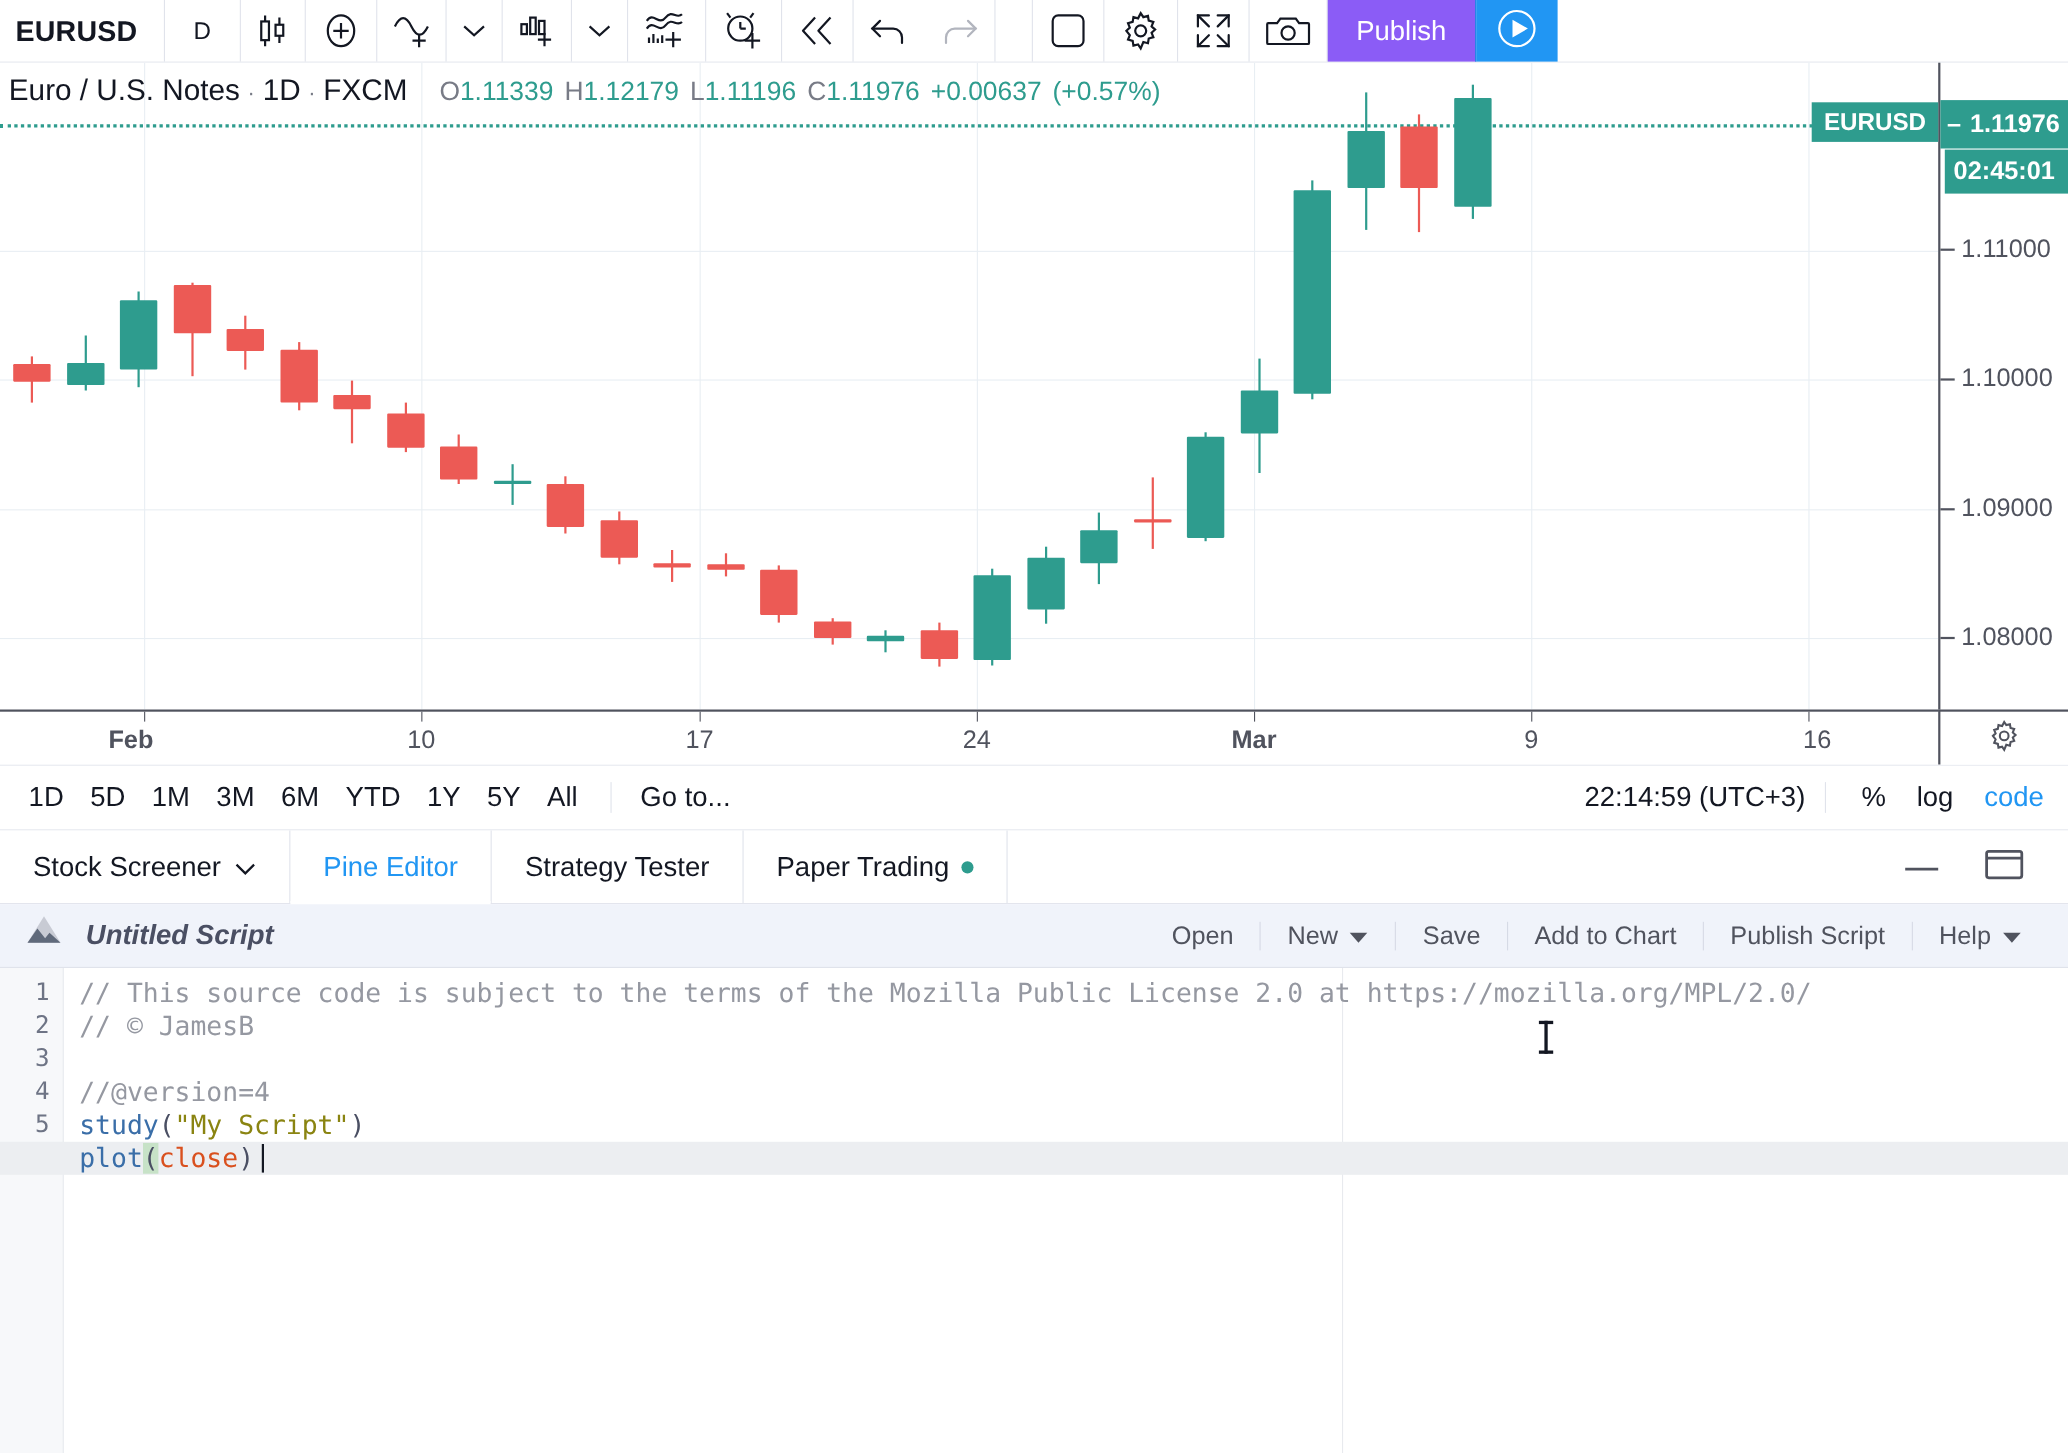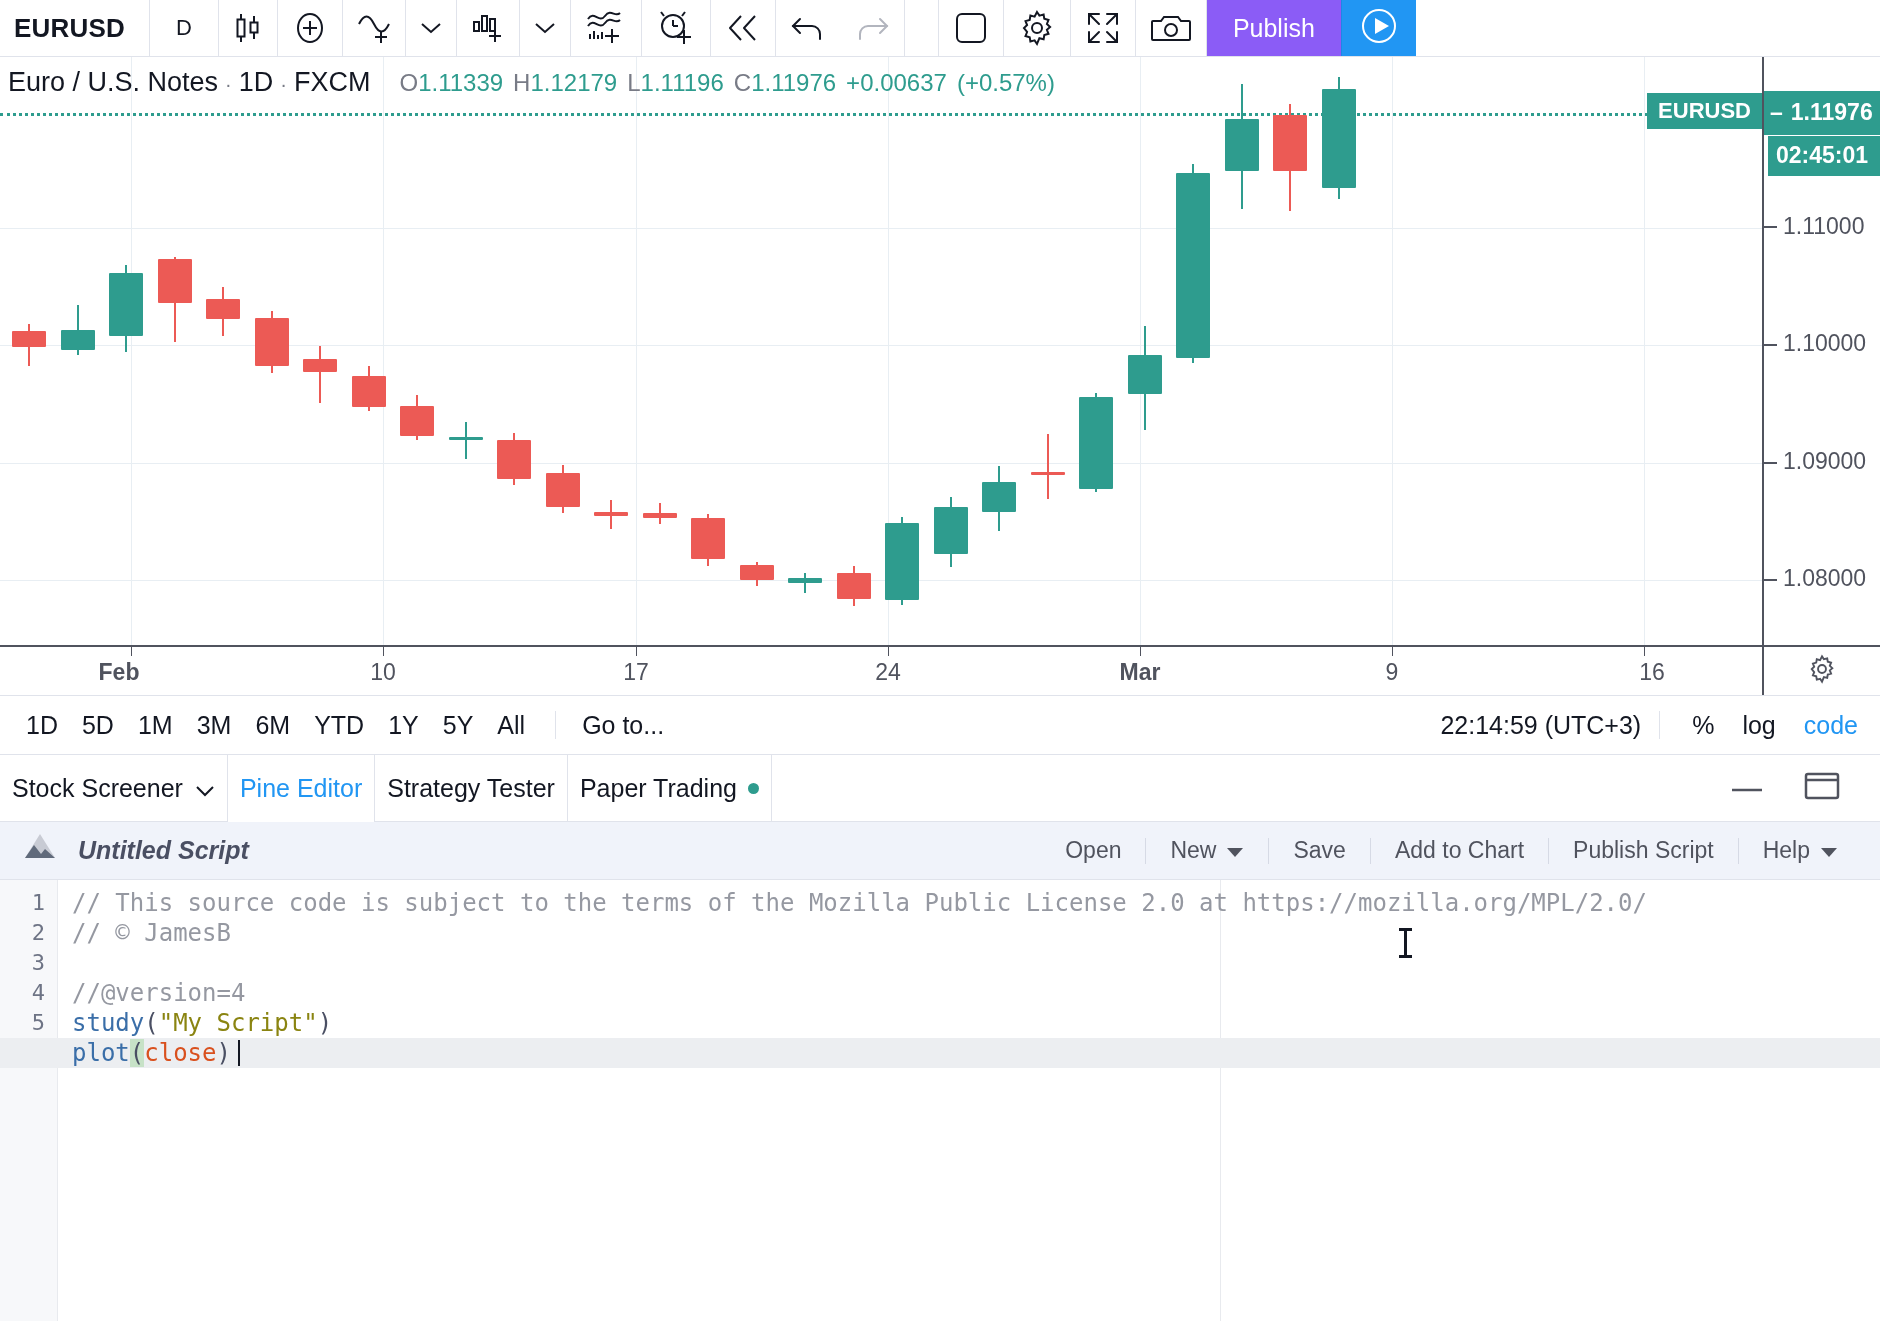--- a/index.html
+++ b/index.html
@@ -131,21 +131,21 @@
   .rb-right { margin-left: auto; display: flex; align-items: center; }
   .pct, .logb { font-size: 25px; color: #131722; padding: 0 14px; cursor: pointer; }
   .autob { font-size: 25px; color: #2196f3; padding: 0 8px 0 14px; cursor: pointer; }
 
   
   .panel-tabs {
     height: 67px; min-height: 67px; display: flex; align-items: stretch;
     background: #fff; border-bottom: 1px solid #e0e3eb;
   }
   .ptab {
-    display: flex; align-items: center; padding: 0 12px;
+    display: flex; align-items: center; padding: 0 30px;
     border-right: 1px solid #e0e3eb; font-size: 25px; color: #131722;
     cursor: pointer; position: relative;
   }
   .ptab.active { color: #2196f3; }
   .ptab.active::after {
     content: ""; position: absolute; left: 0; right: 0; bottom: -1px;
     height: 3px; background: #fff;
   }
   .ptab .caret { margin-left: 12px; }
   .green-dot {

